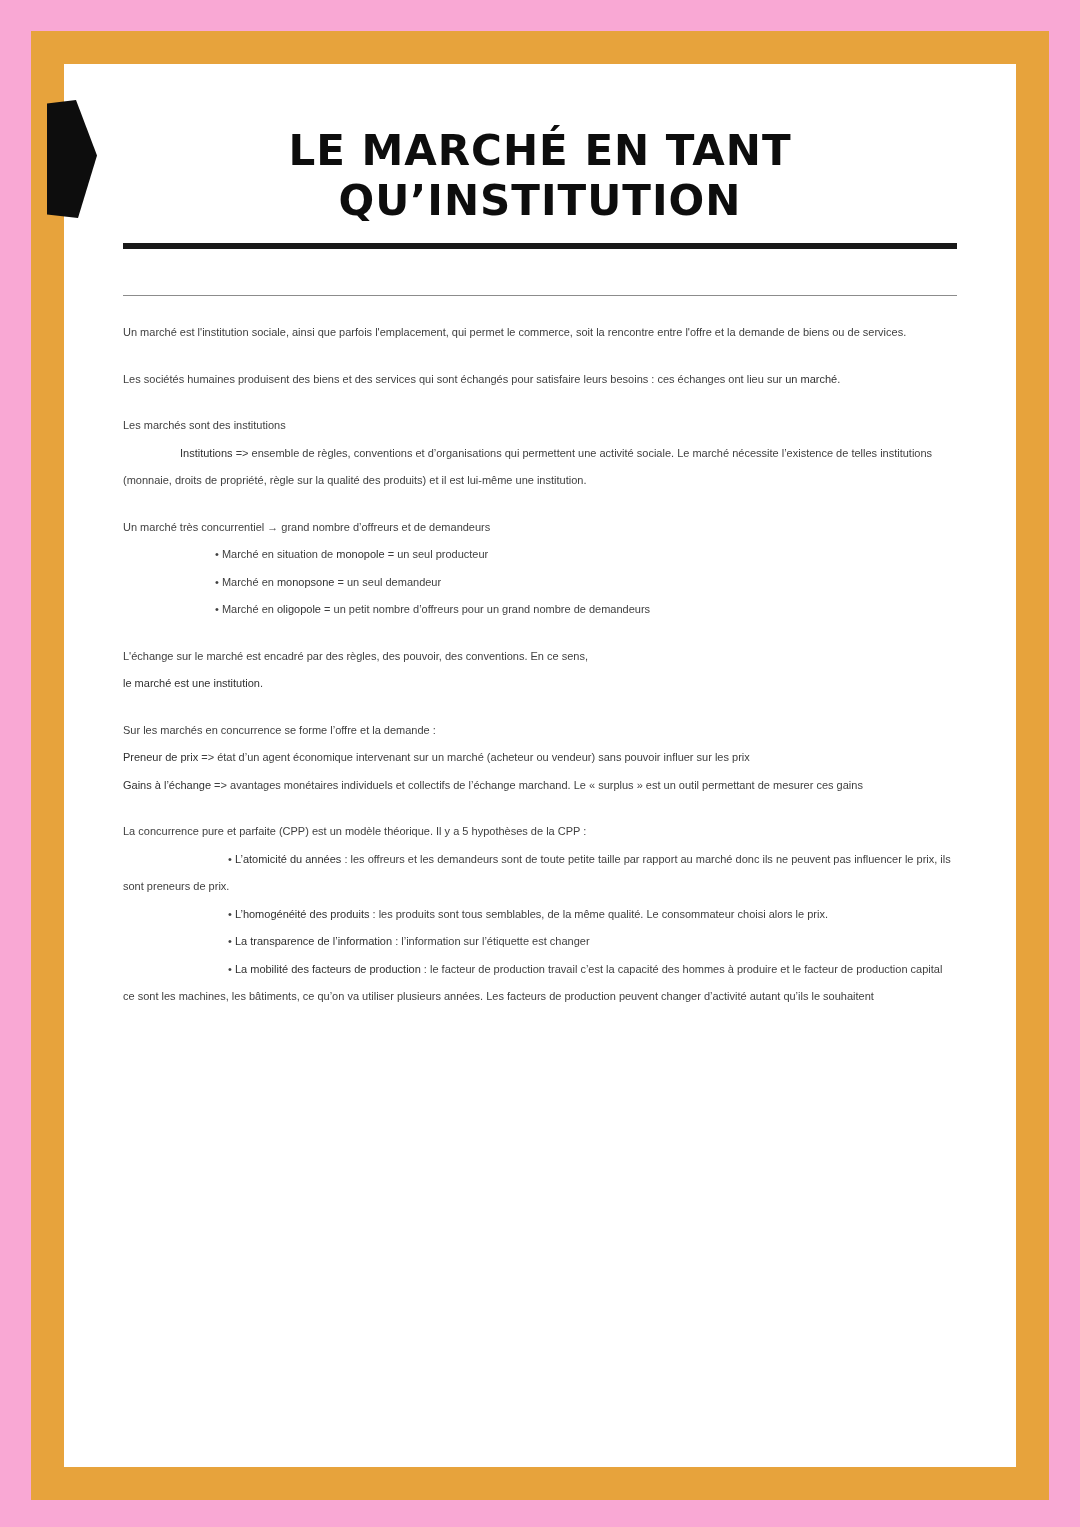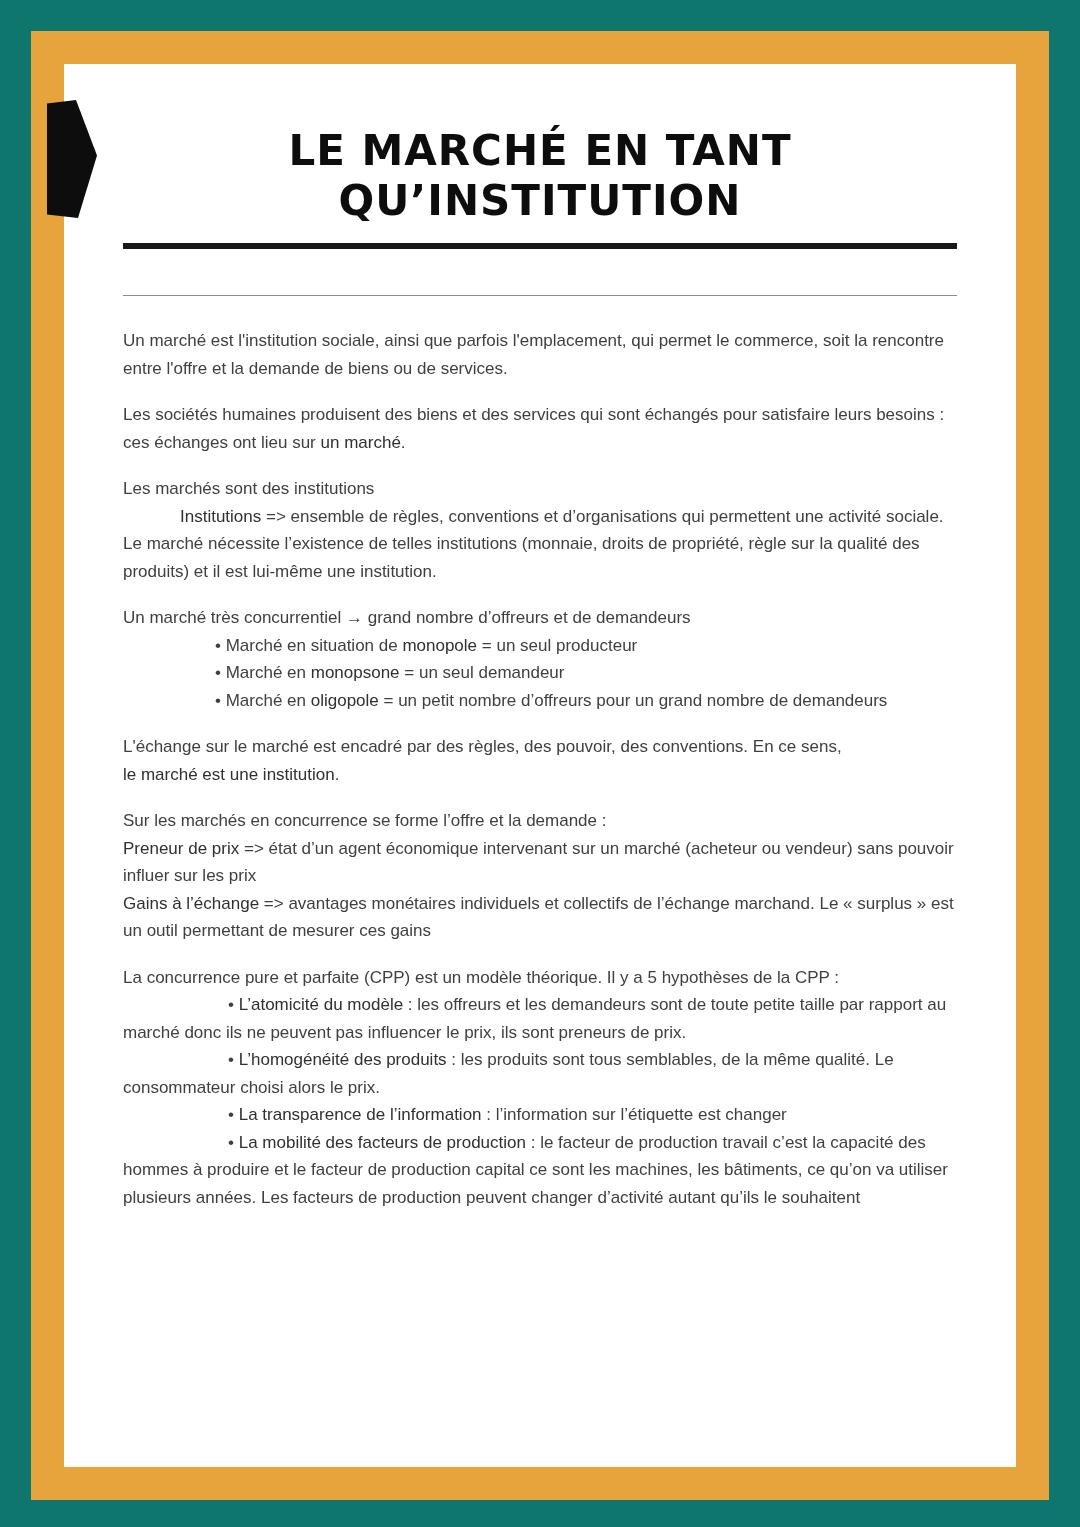--- a/index.html
+++ b/index.html
@@ -3,21 +3,21 @@
 <meta charset="utf-8">
 <style>
   * { margin:0; padding:0; box-sizing:border-box; }
   html,body { background:#ffffff; }
   body {
     width:1080px; height:1527px;
     position:relative;
     font-family:"Liberation Sans", sans-serif;
     overflow:hidden;
   }
-  .canvas { position:absolute; inset:0; background:#0f766e; }
+  .canvas { position:absolute; inset:0; background:#f9a8d4; }
   .frame {
     position:absolute;
     left:31px; top:31px; right:31px; bottom:27px;
     background:#E7A33C;
   }
   .page {
     position:absolute;
     left:64px; top:64px; right:64px; bottom:60px;
     background:#ffffff;
     padding:0 59px;
@@ -42,22 +42,22 @@
   .rule-thick {
     height:6px;
     background:#181818;
     margin-top:17px;
   }
   .rule-thin {
     border-top:1px solid #8c8c8c;
     margin-top:46px;
   }
   .content {
-    margin-top:31px;
-    font-size:17px;
+    margin-top:23px;
+    font-size:11px;
     line-height:27.5px;
     color:#3f3f3f;
   }
   .para { margin:0; }
   .gap { margin-top:19px; }
   .indent1 { text-indent:57px; }
   .bullet1 { text-indent:92px; }
   .bullet2 { text-indent:105px; }
   .content b { font-weight:normal; color:#303030; }
 </style>
@@ -81,19 +81,19 @@
         <p class="para indent1"><b>Institutions</b><span> =&gt; ensemble de règles, conventions et d’organisations qui permettent une activité sociale. Le marché nécessite l’existence de telles institutions (monnaie, droits de propriété, règle sur la qualité des produits) et il est lui-même une institution.</span></p>
         <p class="para  gap"><span>Un marché très concurrentiel → grand nombre d’offreurs et de demandeurs</span></p>
         <p class="para bullet1"><span>• Marché en situation de </span><b>monopole</b><span> = un seul producteur</span></p>
         <p class="para bullet1"><span>• Marché en </span><b>monopsone</b><span> = un seul demandeur</span></p>
         <p class="para bullet1"><span>• Marché en </span><b>oligopole</b><span> = un petit nombre d’offreurs pour un grand nombre de demandeurs</span></p>
         <p class="para  gap"><span>L'échange sur le marché est encadré par des règles, des pouvoir, des conventions. En ce sens,</span><br><b>le marché est une institution</b><span>.</span></p>
         <p class="para  gap"><span>Sur les marchés en concurrence se forme l’offre et la demande :</span></p>
         <p class="para"><b>Preneur de prix</b><span> =&gt; état d’un agent économique intervenant sur un marché (acheteur ou vendeur) sans pouvoir influer sur les prix</span></p>
         <p class="para"><b>Gains à l’échange</b><span> =&gt; avantages monétaires individuels et collectifs de l’échange marchand. Le « surplus » est un outil permettant de mesurer ces gains</span></p>
         <p class="para  gap"><span>La concurrence pure et parfaite (CPP) est un modèle théorique. Il y a 5 hypothèses de la CPP :</span></p>
-        <p class="para bullet2"><span>• </span><b>L’atomicité du modèle</b><span> : les offreurs et les demandeurs sont de toute petite taille par rapport au marché donc ils ne peuvent pas influencer le prix, ils sont preneurs de prix.</span></p>
+        <p class="para bullet2"><span>• </span><b>L’atomicité du années</b><span> : les offreurs et les demandeurs sont de toute petite taille par rapport au marché donc ils ne peuvent pas influencer le prix, ils sont preneurs de prix.</span></p>
         <p class="para bullet2"><span>• </span><b>L’homogénéité des produits</b><span> : les produits sont tous semblables, de la même qualité. Le consommateur choisi alors le prix.</span></p>
         <p class="para bullet2"><span>• </span><b>La transparence de l’information</b><span> : l’information sur l’étiquette est changer</span></p>
         <p class="para bullet2"><span>• </span><b>La mobilité des facteurs de production</b><span> : le facteur de production travail c’est la capacité des hommes à produire et le facteur de production capital ce sont les machines, les bâtiments, ce qu’on va utiliser plusieurs années. Les facteurs de production peuvent changer d’activité autant qu’ils le souhaitent</span></p>
       </div>
   </div>
 </div>
 
 </body></html>

